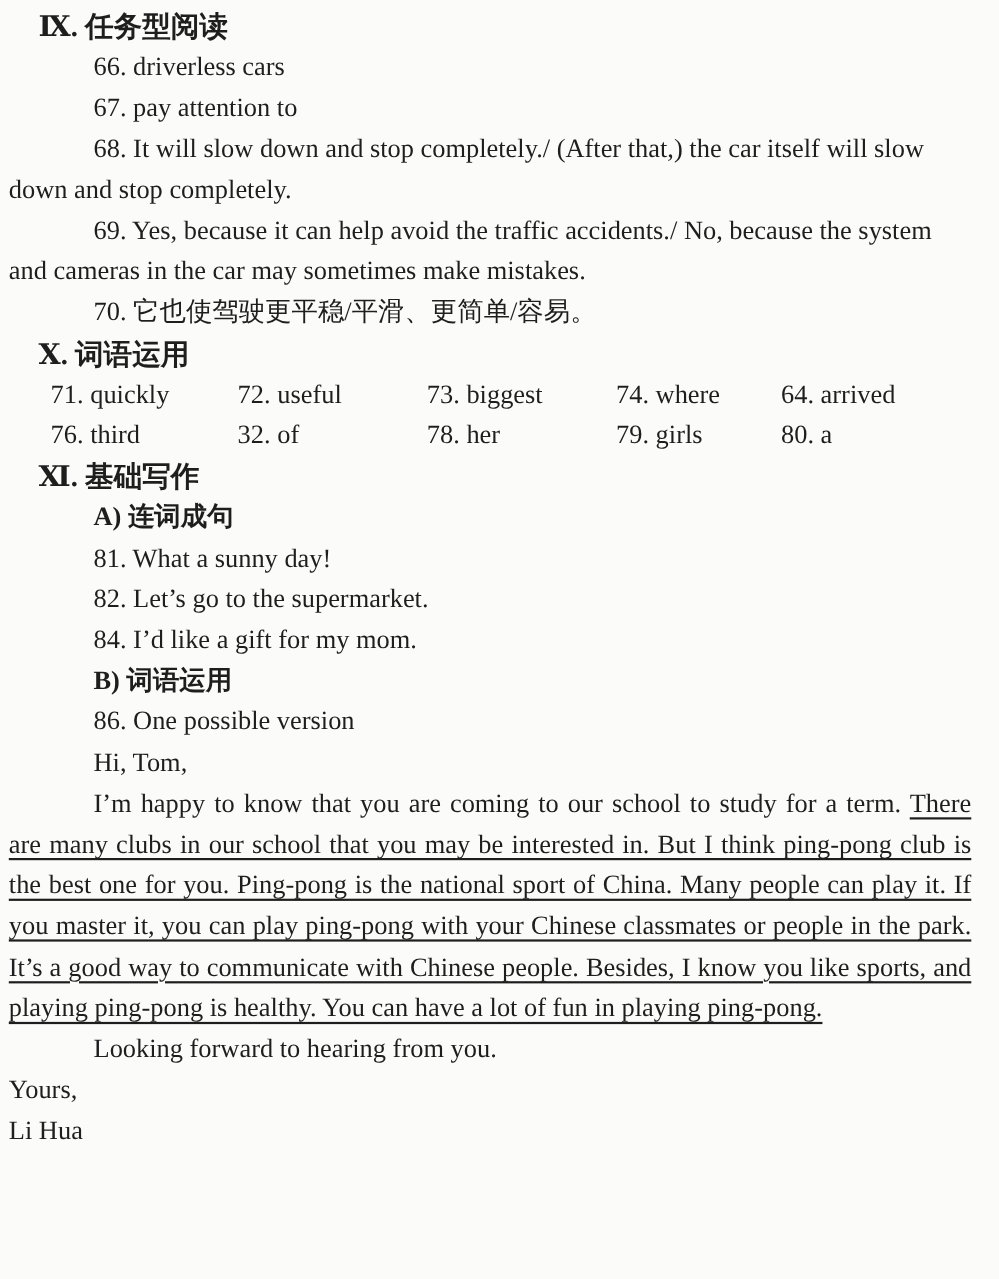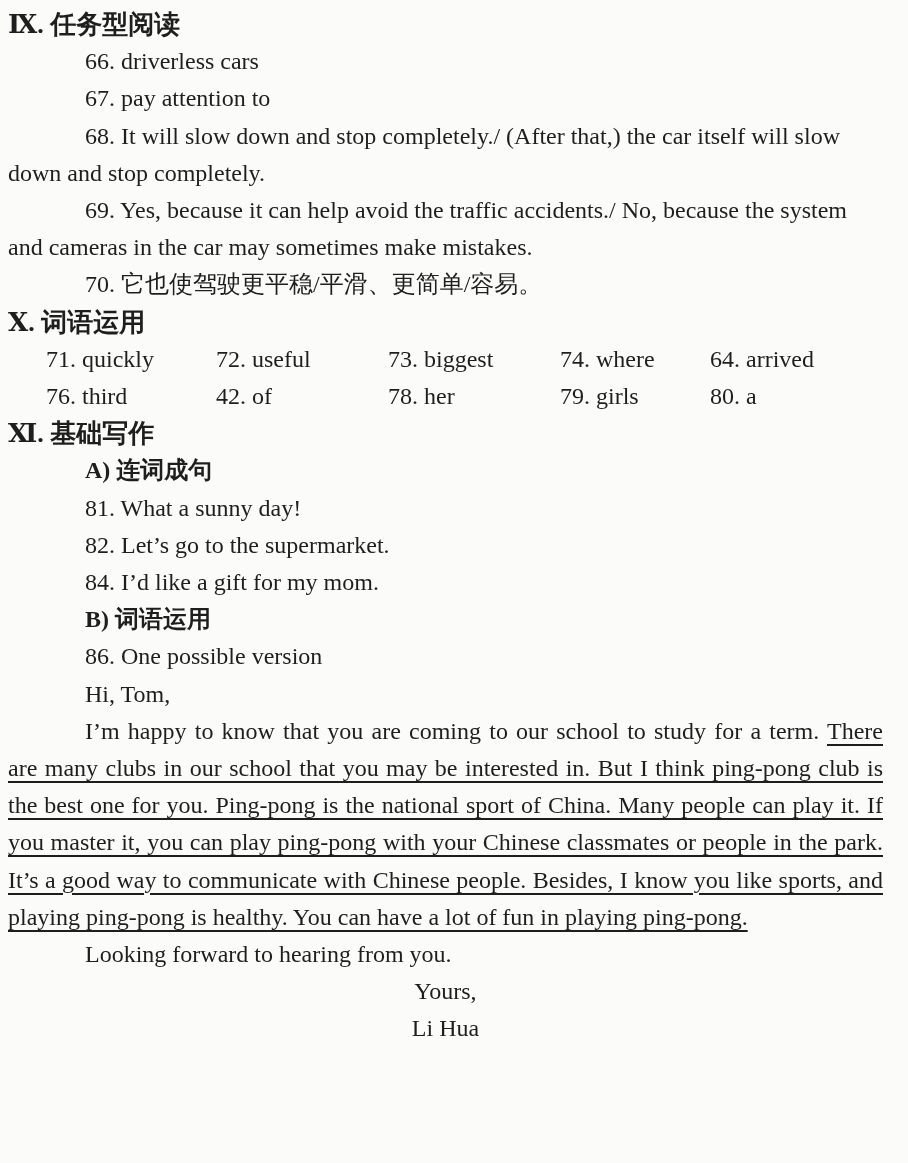--- a/index.html
+++ b/index.html
@@ -11,20 +11,21 @@
     background: #fbfbfa;
     color: #1e1e1e;
     font-family: "Liberation Serif", "DejaVu Serif", serif;
     font-size: 24px;
     line-height: 37.2px;
     padding: 6px 25px 0 8px;
   }
   .sec-title {
     font-weight: bold;
     font-size: 26px;
+    margin-left: 27px;
   }
   .sub-title {
     font-weight: bold;
     font-size: 24px;
     margin-left: 77px;
   }
   .item {
     text-indent: 77px;
   }
   .word-row {
@@ -35,21 +36,21 @@
   .word-cell { white-space: nowrap; }
   .letter-para {
     text-align: justify;
     text-indent: 77px;
   }
   .ul {
     text-decoration: underline;
     text-decoration-thickness: 2px;
     text-underline-offset: 5px;
   }
-  .sign { text-align: center; }
+  .sign { text-align: left; }
 </style>
 </head>
 <body>
 
 <section>
   <h2 class="sec-title">Ⅸ. 任务型阅读</h2>
   <p class="item">66. driverless cars</p>
   <p class="item">67. pay attention to</p>
   <p class="item">68. It will slow down and stop completely./ (After that,) the car itself will slow down and stop completely.</p>
   <p class="item">69. Yes, because it can help avoid the traffic accidents./ No, because the system and cameras in the car may sometimes make mistakes.</p>
@@ -60,21 +61,21 @@
   <h2 class="sec-title">Ⅹ. 词语运用</h2>
   <div class="word-row">
     <span class="word-cell">71. quickly</span>
     <span class="word-cell">72. useful</span>
     <span class="word-cell">73. biggest</span>
     <span class="word-cell">74. where</span>
     <span class="word-cell">64. arrived</span>
   </div>
   <div class="word-row">
     <span class="word-cell">76. third</span>
-    <span class="word-cell">42. of</span>
+    <span class="word-cell">32. of</span>
     <span class="word-cell">78. her</span>
     <span class="word-cell">79. girls</span>
     <span class="word-cell">80. a</span>
   </div>
 </section>
 
 <section>
   <h2 class="sec-title">Ⅺ. 基础写作</h2>
 
   <h3 class="sub-title">A) 连词成句</h3>

